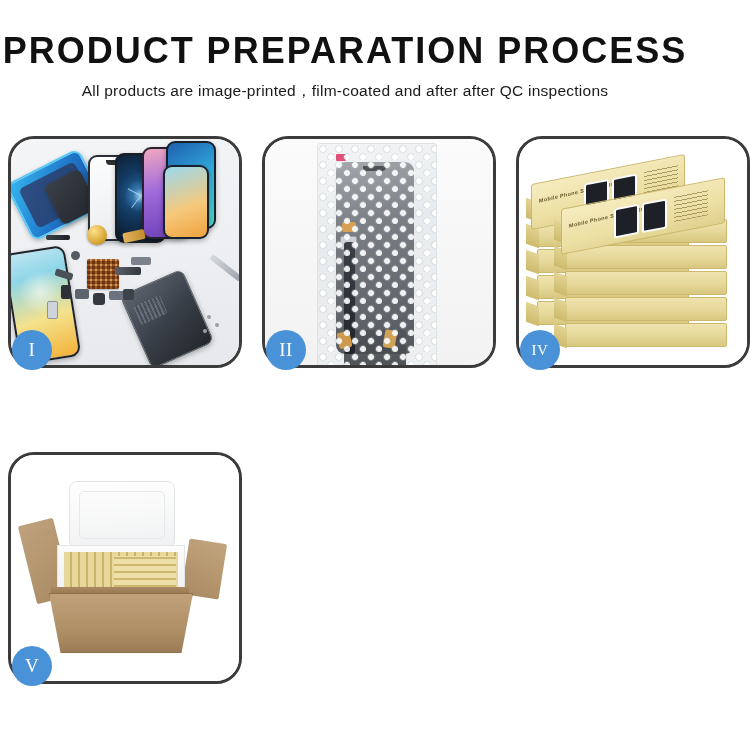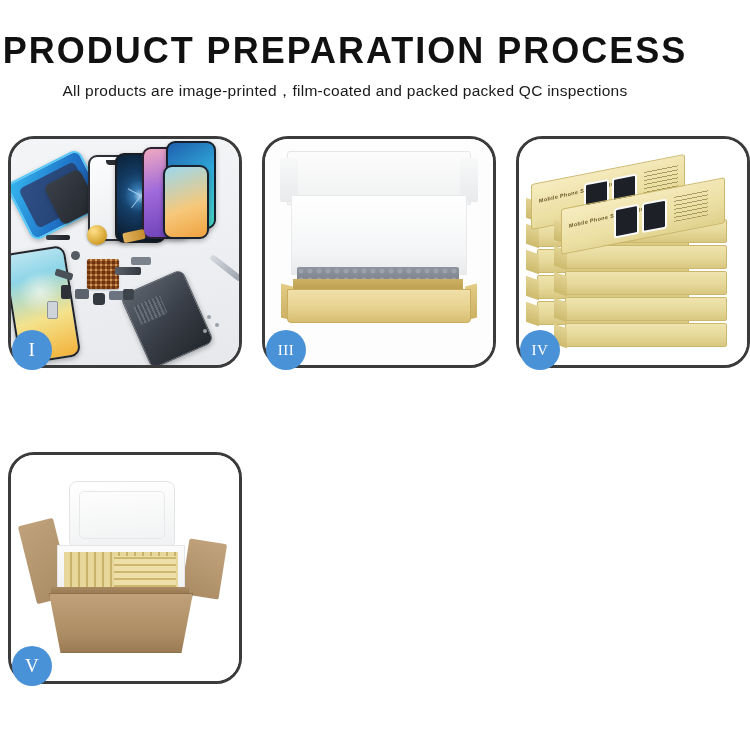--- a/index.html
+++ b/index.html
@@ -391,21 +391,21 @@
     background:radial-gradient(ellipse at center,rgba(0,0,0,.10),rgba(0,0,0,0) 70%);
   }
 </style>
 </head>
 <body>
 
 <div class="page">
 
   <div class="header">
     <div class="title">PRODUCT PREPARATION PROCESS</div>
-    <div class="subtitle">All products are image-printed，film-coated and packed packed QC inspections</div>
+    <div class="subtitle">All products are image-printed，film-coated and after after QC inspections</div>
   </div>
 
   <div class="grid">
 
     <div class="cell">
       <div class="panel">
         <div class="scene p1">
           <div class="ph ph-blue"></div>
           <div class="ph ph-dark"></div>
           <div class="ph ph-glass"></div>
@@ -433,35 +433,41 @@
           <div class="bit b9"></div>
           <div class="tweezer"></div>
           <div class="screw s1"></div>
           <div class="screw s2"></div>
           <div class="screw s3"></div>
         </div>
       </div>
       <div class="badge">I</div>
     </div>
 
-
     <div class="cell">
       <div class="panel">
-        <div class="scene p3">
-          <div class="b3-lidback"></div>
-          <div class="b3-foam"></div>
-          <div class="b3-parts"></div>
-          <div class="b3-left"></div>
-          <div class="b3-right"></div>
-          <div class="b3-inner"></div>
-          <div class="b3-front"></div>
+        <div class="scene p2">
+          <div class="bag">
+            <div class="scr">
+              <div class="scr-notch"></div>
+              <div class="scr-bottom"></div>
+            </div>
+            <div class="pinklabel"></div>
+            <div class="tape"></div>
+            <div class="cable-tip"></div>
+            <div class="cable"></div>
+            <div class="tape2"></div>
+            <div class="tape3"></div>
+            <div class="bubbles"></div>
+          </div>
         </div>
       </div>
-      <div class="badge sm">III</div>
+      <div class="badge">II</div>
     </div>
+
 
     <div class="cell">
       <div class="panel">
         <div class="scene p4">
           <div class="stack">
             <div class="bx bxL5">
                 <div class="side"></div>
               </div>
             <div class="bx bxL4">
                 <div class="side"></div>

